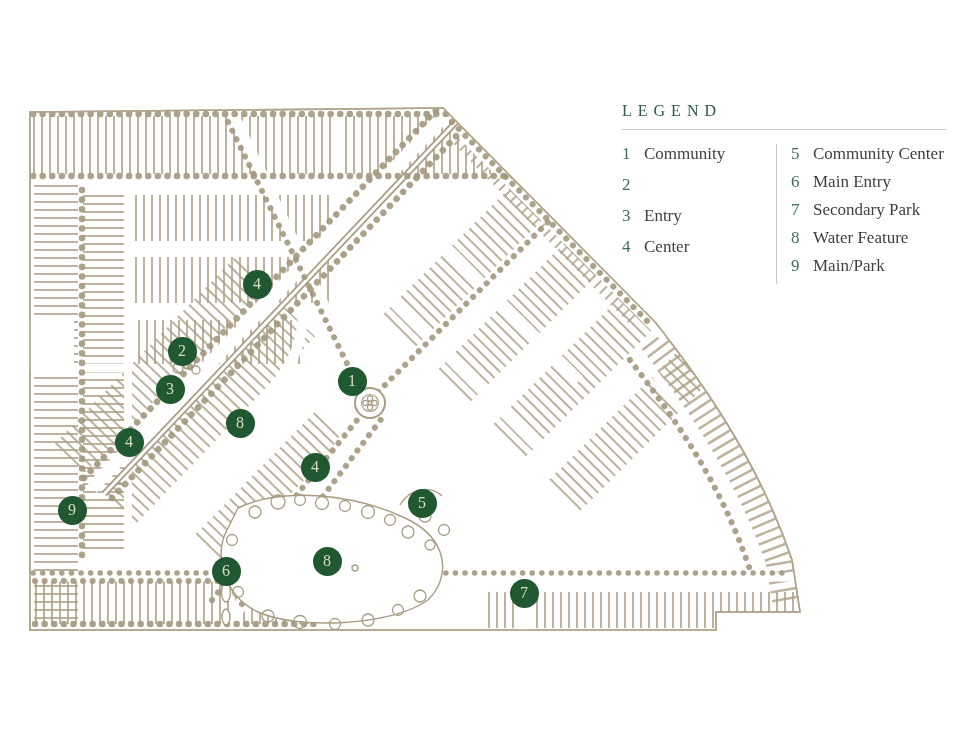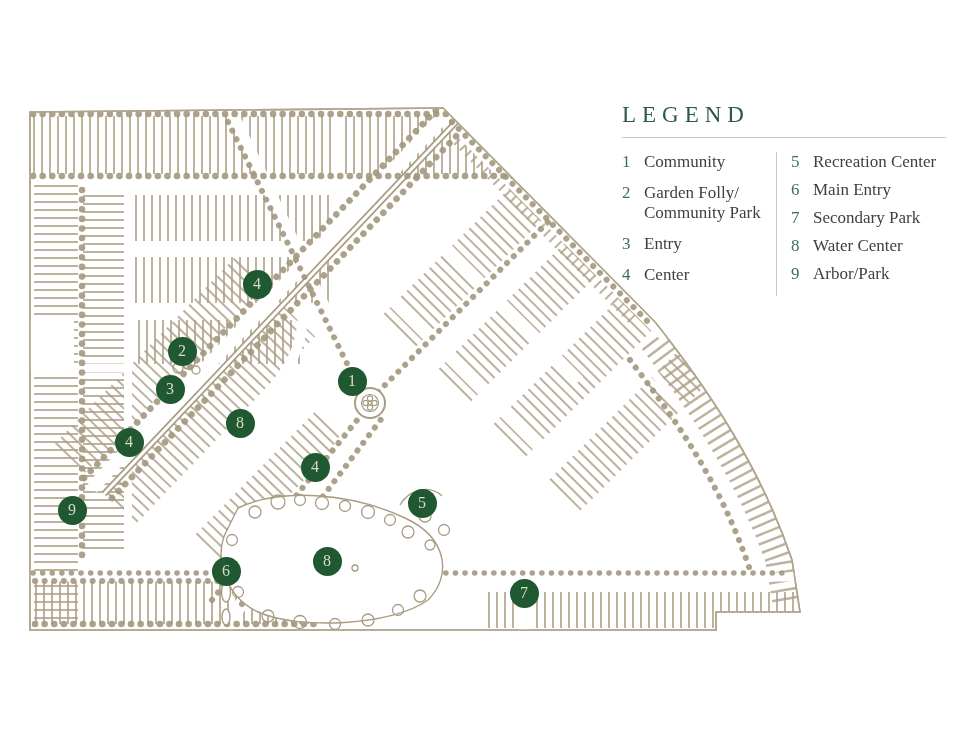--- a/index.html
+++ b/index.html
@@ -18,21 +18,21 @@
   
   .marker{
     position:absolute;width:29px;height:29px;border-radius:50%;
     background:var(--marker-green,#1f5831);color:var(--marker-number,#d9dcc2);
     display:flex;align-items:center;justify-content:center;
     font-size:16px;line-height:1;box-sizing:border-box;
   }
   
   .legend{position:absolute;left:622px;top:102px;width:324px;}
   .legend-title{
-    font-size:23px;letter-spacing:6px;color:var(--legend-green,#2d5a41);
+    font-size:16px;letter-spacing:6px;color:var(--legend-green,#2d5a41);
     font-weight:400;margin:0;
   }
   .legend-rule{border:0;border-top:1px solid #c9c9c9;margin:9px 0 0 0;}
   .legend-cols{display:flex;align-items:stretch;padding-top:14px;}
   .legend-col{box-sizing:border-box;}
   .legend-col.c0{width:154px;}
   .legend-col.c1{flex:1;border-left:1px solid #c9c9c9;padding-left:14px;}
   .li{display:flex;font-size:17px;line-height:1.18;}
   .c0 .li{margin-bottom:11px;}
   .c1 .li{margin-bottom:8px;}
@@ -178,47 +178,46 @@
   <h1 class="legend-title">LEGEND</h1>
   <hr class="legend-rule">
   <div class="legend-cols">
     <div class="legend-col c0">
         <div class="li">
           <span class="ln">1</span>
           <span class="lt">Community</span>
         </div>
         <div class="li">
           <span class="ln">2</span>
-          <span class="lt">Garden Folly/<br>Community Park</span>
         </div>
         <div class="li">
           <span class="ln">3</span>
           <span class="lt">Entry</span>
         </div>
         <div class="li">
           <span class="ln">4</span>
           <span class="lt">Center</span>
         </div>
       </div>
     <div class="legend-col c1">
         <div class="li">
           <span class="ln">5</span>
-          <span class="lt">Recreation Center</span>
+          <span class="lt">Community Center</span>
         </div>
         <div class="li">
           <span class="ln">6</span>
           <span class="lt">Main Entry</span>
         </div>
         <div class="li">
           <span class="ln">7</span>
           <span class="lt">Secondary Park</span>
         </div>
         <div class="li">
           <span class="ln">8</span>
-          <span class="lt">Water Center</span>
+          <span class="lt">Water Feature</span>
         </div>
         <div class="li">
           <span class="ln">9</span>
-          <span class="lt">Arbor/Park</span>
+          <span class="lt">Main/Park</span>
         </div>
       </div>
   </div>
 </div>
 
 </body></html>

